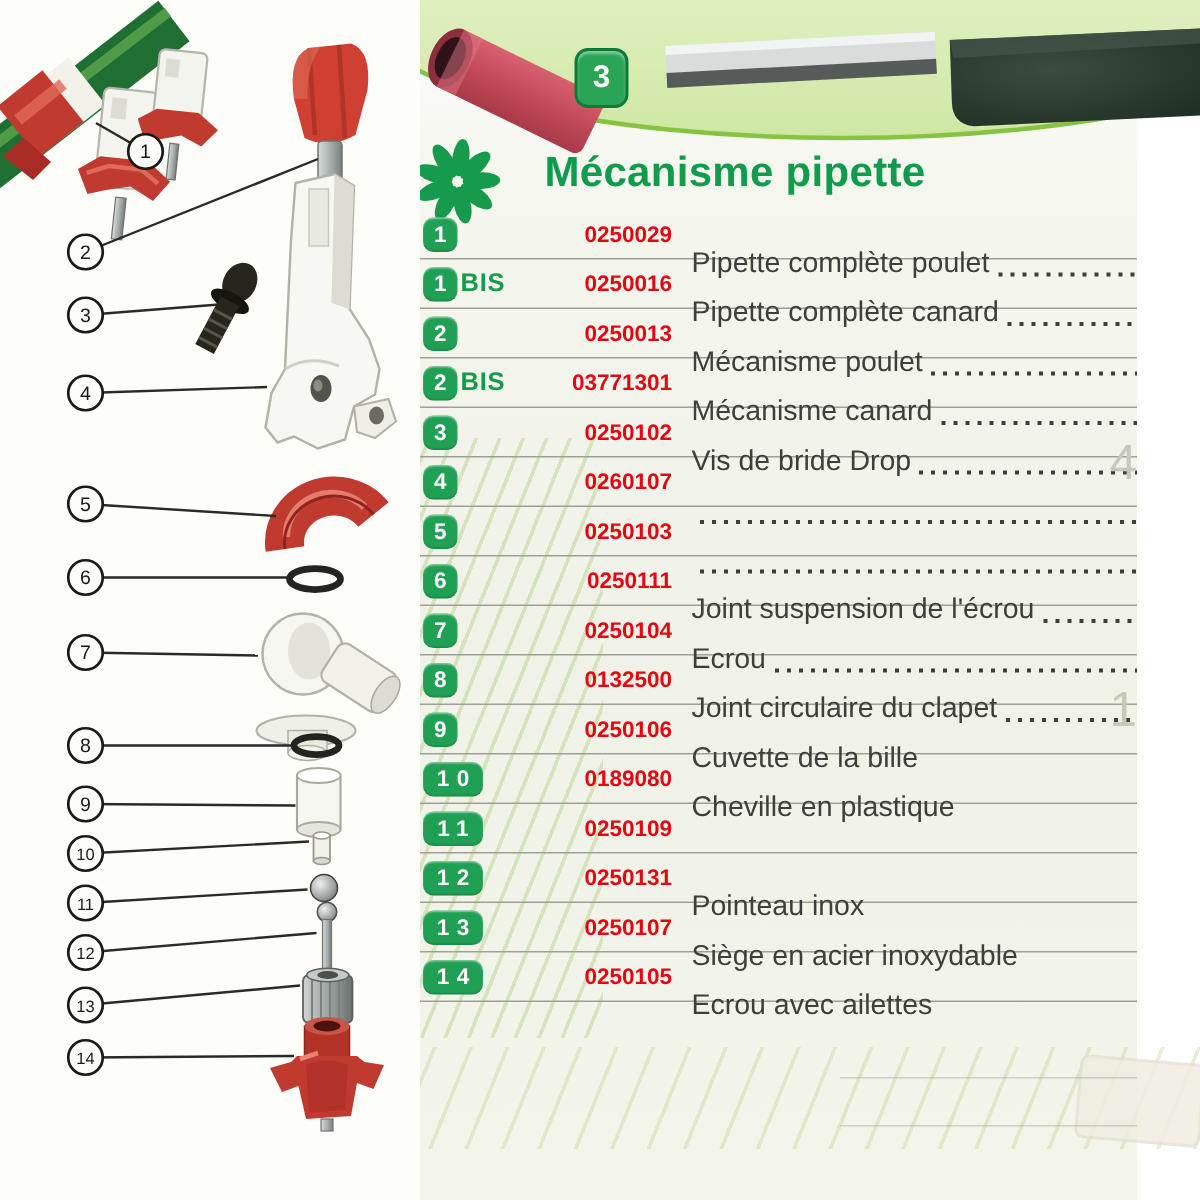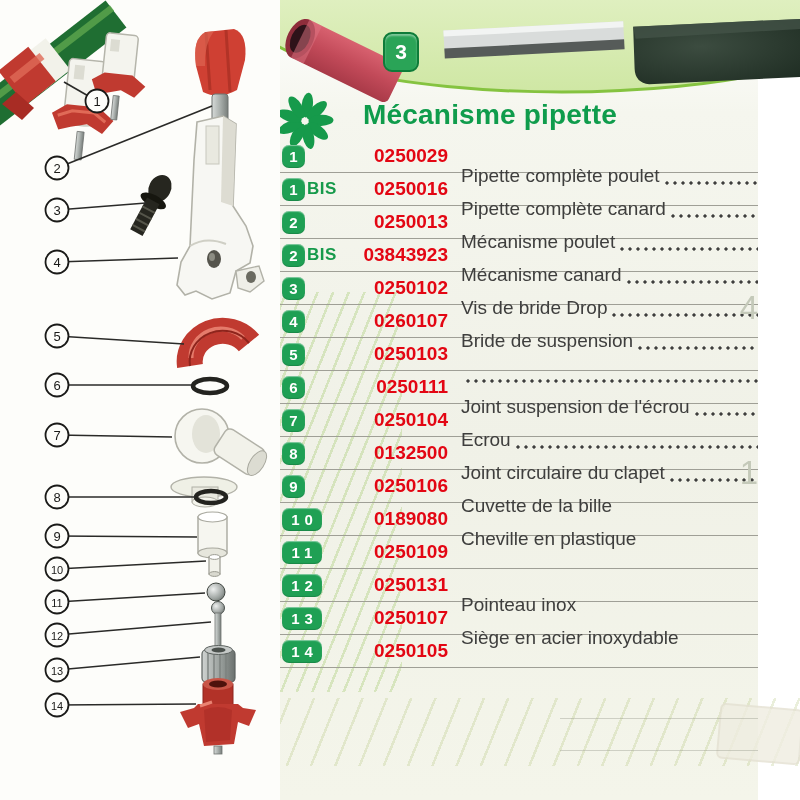--- a/index.html
+++ b/index.html
@@ -27,21 +27,21 @@
     border-radius:9px;color:#fff;font-weight:bold;font-size:21px;display:flex;align-items:center;justify-content:center;
     box-shadow:inset 0 2px 2px rgba(255,255,255,.4);}
   
   .parts-table{position:absolute;left:274px;top:140px;width:484px;}
   .row{display:flex;align-items:center;height:33px;border-bottom:1px solid #9f9f96;padding-left:8px;box-sizing:border-box;}
   .badge-cell{flex:0 0 70px;display:flex;align-items:center;}
   .badge{display:inline-flex;align-items:center;justify-content:center;min-width:23px;height:23px;border-radius:7px;
     background:#1fa054;color:#fff;font-weight:bold;font-size:15px;box-shadow:inset 0 1px 1px rgba(255,255,255,.45), inset 0 -1px 1px rgba(0,0,0,.15);}
   .badge.double{min-width:40px;letter-spacing:5px;padding-left:5px;box-sizing:border-box;}
   .bis{color:#169a4b;font-weight:bold;font-size:17px;margin-left:2px;letter-spacing:.5px;}
-  .code{flex:0 0 96px;text-align:right;padding-right:13px;color:#e30613;font-weight:bold;font-size:19px;}
+  .code{flex:0 0 96px;text-align:right;padding-right:13px;color:#e30613;font-weight:bold;font-size:15px;}
   .desc-wrap{flex:1 1 auto;display:flex;align-items:center;overflow:hidden;position:relative;height:100%;margin-top:39px;}
   .desc{color:#3e3e3d;font-size:19px;white-space:nowrap;}
   .dots{flex:1 1 auto;height:4px;align-self:flex-end;margin:0 0 7px 5px;
     background:radial-gradient(circle at 2px 2px,#3e3e3d 1.5px,transparent 1.7px) left bottom/8px 4px repeat-x;}
   .ghost{position:absolute;right:0;top:-3px;font-size:33px;color:#c4c9b9;font-weight:400;}
   
   svg text{font-family:"Liberation Sans","DejaVu Sans",sans-serif;}
 </style>
 </head>
 <body>
@@ -151,21 +151,21 @@
       <span class="dots"></span>
 
     </span>
   </div>
 
   <div class="row">
     <span class="badge-cell">
       <span class="badge">2</span>
       <span class="bis">BIS</span>
     </span>
-    <span class="code">03843923</span>
+    <span class="code">03771301</span>
     <span class="desc-wrap">
       <span class="desc">Mécanisme canard</span>
       <span class="dots"></span>
 
     </span>
   </div>
 
   <div class="row">
     <span class="badge-cell">
       <span class="badge">3</span>
@@ -179,21 +179,20 @@
     </span>
   </div>
 
   <div class="row">
     <span class="badge-cell">
       <span class="badge">4</span>
 
     </span>
     <span class="code">0260107</span>
     <span class="desc-wrap">
-      <span class="desc">Bride de suspension</span>
       <span class="dots"></span>
 
     </span>
   </div>
 
   <div class="row">
     <span class="badge-cell">
       <span class="badge">5</span>
 
     </span>
@@ -298,20 +297,24 @@
 
     </span>
   </div>
 
   <div class="row">
     <span class="badge-cell">
       <span class="badge double">14</span>
 
     </span>
     <span class="code">0250105</span>
+    <span class="desc-wrap">
+      <span class="desc">Ecrou avec ailettes</span>
+
+    </span>
   </div>
 </div>
 
 <div class="diagram-panel">
 <svg width="280" height="800" viewBox="0 0 280 800">
   <defs>
     <linearGradient id="stemg" x1="0" y1="0" x2="1" y2="0">
       <stop offset="0" stop-color="#d7dbd9"></stop>
           <stop offset=".5" stop-color="#aab0ad"></stop>
           <stop offset="1" stop-color="#787e7b"></stop>

